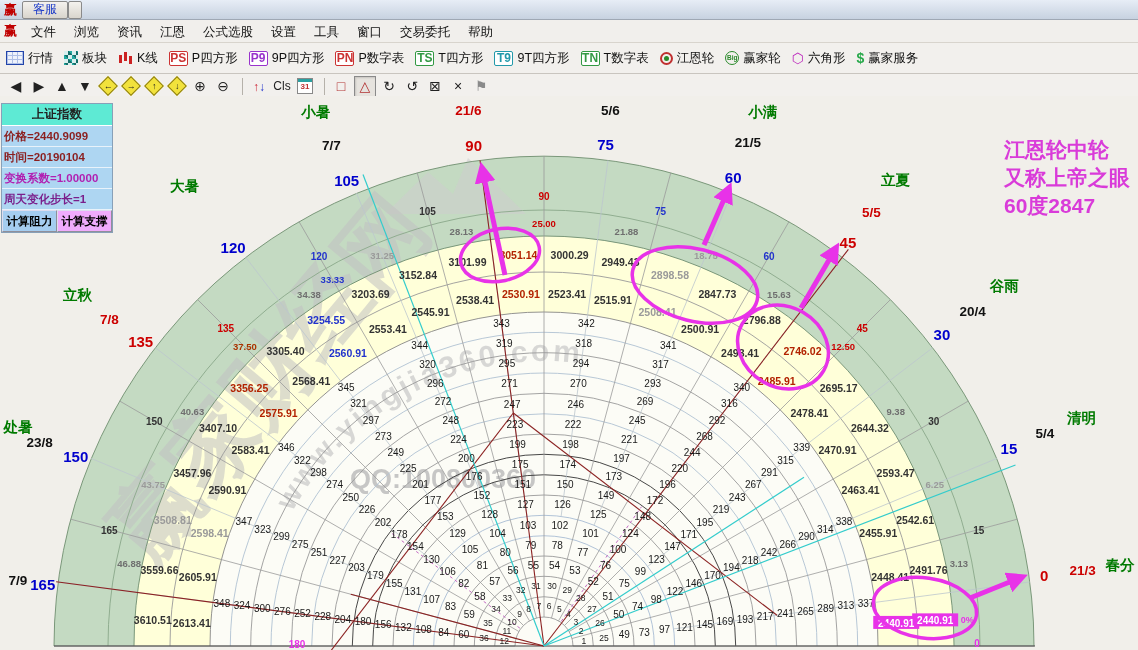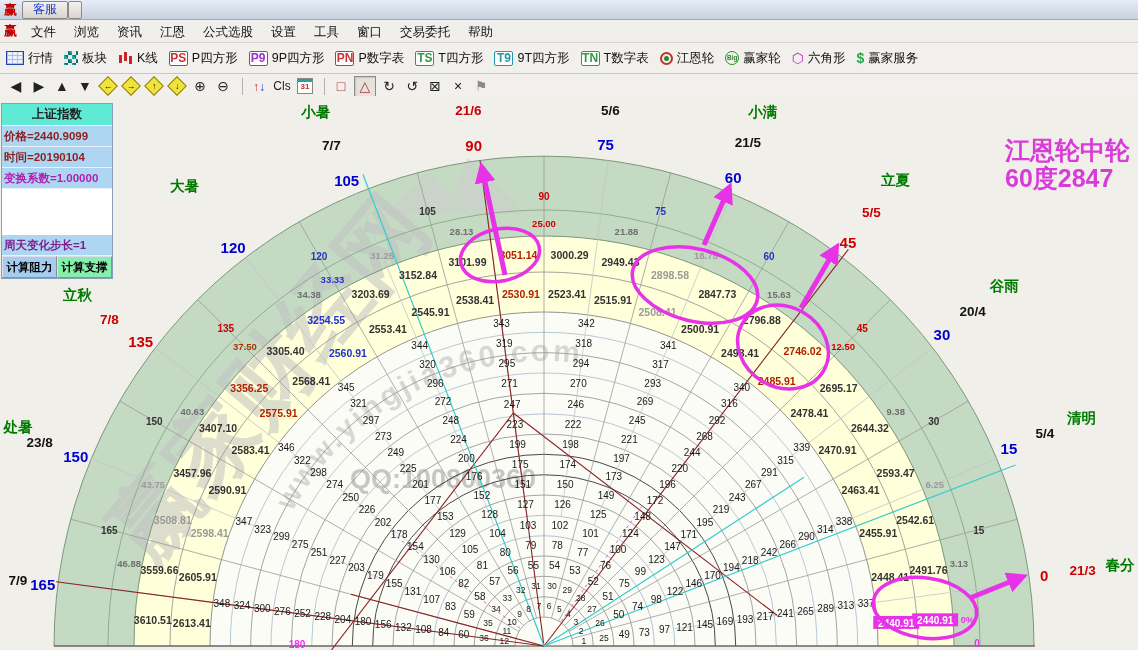--- a/index.html
+++ b/index.html
@@ -38,21 +38,21 @@
   .t2-txt{font-size:12px;}
   .cal-ic{width:14px;height:14px;border:1px solid #888;background:#fff;position:relative;font-size:8px;color:#c03030;text-align:center;line-height:16px;font-weight:bold;}
   .cal-ic::before{content:"";position:absolute;top:0;left:0;right:0;height:3px;background:#2aa0a0;}
   .updn b{font-weight:bold;font-size:12px;}
   .chart{position:absolute;left:0;top:96px;width:1138px;height:554px;background:#f1efea;}
   .panel{position:absolute;left:1px;top:7px;width:110px;border:1px solid #88a0b8;background:#fff;z-index:5;font-weight:bold;}
   .panel-h{background:#5eead4;color:#222;font-size:12.5px;text-align:center;padding:2px 0;border-bottom:1px solid #fff;}
   .panel-row{background:#aed6f2;font-size:11.5px;padding:2.5px 2px;border-bottom:1px solid #e8f2fa;white-space:nowrap;}
   .panel-btns{display:flex;}
   .panel-btn{flex:1;font-size:11.5px;text-align:center;padding:2.5px 0;border:1px outset #dde;}
-  .note{position:absolute;right:8px;top:40px;text-align:left;z-index:6;font-weight:bold;font-size:25px;line-height:28px;}
+  .note{position:absolute;right:8px;top:40px;text-align:left;z-index:6;font-weight:bold;font-size:21px;line-height:28px;}
   svg text{font-family:"Liberation Sans","DejaVu Sans",sans-serif;}
 </style>
 </head>
 <body>
 
 <div class="titlebar">
   <span class="logo">赢</span>
   <span class="tb-btn">客服</span>
   <span class="tb-btn sliver"></span>
 </div>
@@ -165,25 +165,25 @@
     <span class="t2-item" style="color: rgb(138, 138, 138);">⚑</span>
   </div>
 
 <div class="chart">
   <div class="panel">
     <div class="panel-h">上证指数</div>
     <div id="panel-rows">
         <div class="panel-row" style="color: rgb(139, 31, 31);">价格=2440.9099</div>
         <div class="panel-row" style="color: rgb(139, 31, 31);">时间=20190104</div>
         <div class="panel-row" style="color: rgb(177, 31, 177);">变换系数=1.00000</div>
-        <div class="panel-row" style="color: rgb(122, 31, 139); margin-top: 46px;">周天变化步长=1</div>
+        <div class="panel-row" style="color: rgb(122, 31, 139);">周天变化步长=1</div>
       </div>
     <div class="panel-btns" id="panel-btns">
         <div class="panel-btn" style="background: rgb(165, 205, 240);">计算阻力</div>
-        <div class="panel-btn" style="background: #86efac;">计算支撑</div>
+        <div class="panel-btn" style="background: #f0abfc;">计算支撑</div>
       </div>
   </div>
 
   <svg id="wheel" width="1138" height="554">
       <defs>
         <marker id="ah" viewBox="0 0 10 10" refX="7" refY="5" markerWidth="4.2" markerHeight="4.2" orient="auto">
           <path d="M0,0 L10,5 L0,10 z" fill="#e832e8"></path>
         </marker>
       </defs>
       <path d="M 210 550 A 334 334 0 0 1 878 550 L 544 550 A 0 0 0 0 0 544 550 Z" fill="#fcfcf6"></path>
@@ -548,15 +548,16 @@
       <ellipse cx="783" cy="251" rx="47" ry="40" fill="none" stroke="#e832e8" stroke-width="3.5" transform="rotate(30 783 251)"></ellipse>
       <ellipse cx="925" cy="512" rx="52" ry="30" fill="none" stroke="#e832e8" stroke-width="3.5" transform="rotate(8 925 512)"></ellipse>
       <line x1="505" y1="179" x2="482" y2="72" stroke="#e832e8" stroke-width="5" marker-end="url(#ah)"></line>
       <line x1="704" y1="149" x2="729" y2="92" stroke="#e832e8" stroke-width="5" marker-end="url(#ah)"></line>
       <line x1="801" y1="212" x2="836" y2="152" stroke="#e832e8" stroke-width="5" marker-end="url(#ah)"></line>
       <line x1="970" y1="502" x2="1022" y2="481" stroke="#e832e8" stroke-width="5" marker-end="url(#ah)"></line>
     </svg>
 
   <div class="note" id="note" style="color: rgb(217, 59, 217);">
       <div>江恩轮中轮</div>
+      <div>又称上帝之眼</div>
       <div>60度2847</div>
     </div>
 </div>
 
 </body></html>

